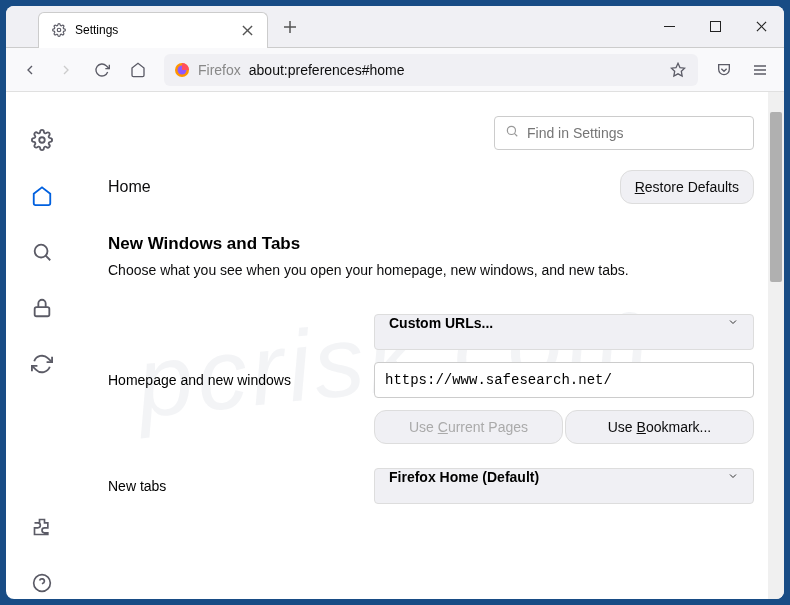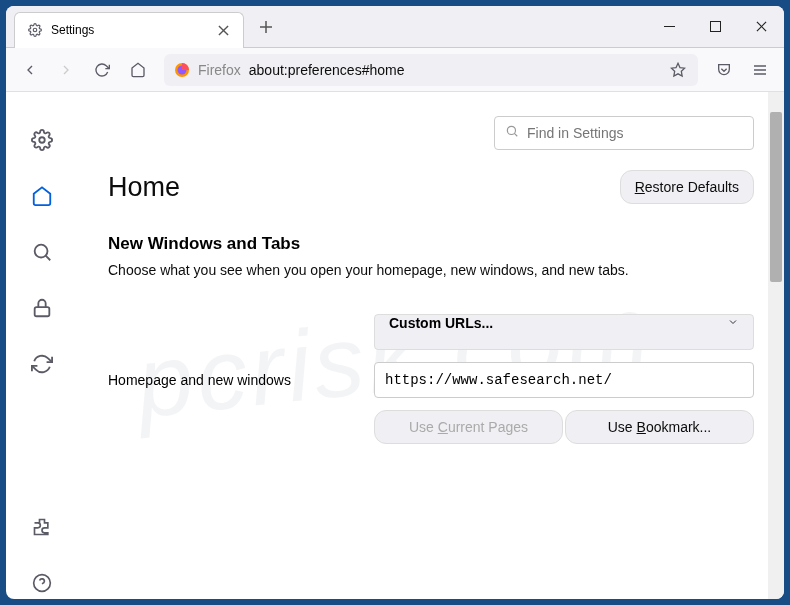--- a/index.html
+++ b/index.html
@@ -1,20 +1,20 @@
 <!DOCTYPE html>
 <html><head>
 <meta charset="utf-8">
 <style>
 * { margin: 0; padding: 0; box-sizing: border-box; font-family: "Segoe UI", Arial, sans-serif; }
 body { width: 790px; height: 605px; background: #184c85; padding: 6px; overflow: hidden; }
 .window { width: 100%; height: 100%; background: #fff; border-radius: 8px; display: flex; flex-direction: column; overflow: hidden; position: relative; }
 
 
-.titlebar { height: 42px; background: #f0f0f4; display: flex; align-items: center; border-bottom: 1px solid #ccc; }
+.titlebar { height: 42px; background: #f0f0f4; display: flex; align-items: center; border-bottom: 1px solid #ccc; padding-left: 24px; }
 .tab { display: flex; align-items: center; gap: 8px; background: #fff; height: 36px; margin-left: 8px; margin-top: 6px; padding: 0 12px; border-radius: 6px 6px 0 0; border: 1px solid #ccc; border-bottom: none; min-width: 230px; }
 .tab .icon { width: 16px; height: 16px; display: flex; align-items: center; justify-content: center; }
 .tab-title { font-size: 12px; flex: 1; }
 .tab-close { width: 16px; height: 16px; display: flex; align-items: center; justify-content: center; color: #555; cursor: pointer; }
 .newtab { width: 28px; height: 28px; margin-left: 8px; display: flex; align-items: center; justify-content: center; color: #555; border-radius: 4px; }
 .wincontrols { margin-left: auto; display: flex; }
 .winbtn { width: 46px; height: 42px; display: flex; align-items: center; justify-content: center; color: #222; }
 
 
 .toolbar { height: 44px; background: #f9f9fb; display: flex; align-items: center; padding: 0 8px; gap: 4px; border-bottom: 1px solid #e0e0e0; }
@@ -33,21 +33,21 @@
 .side-item { width: 32px; height: 32px; display:flex; align-items:center; justify-content:center; color:#5b5b66; border-radius:4px; }
 .side-item.active { color: #0060df; }
 .sidebar .spacer { flex: 1; }
 
 .main { flex: 1; padding: 24px 30px 0 30px; position: relative; overflow: hidden; }
 .searchwrap { display:flex; justify-content:flex-end; margin-bottom: 20px; }
 .searchbox { width: 260px; height: 34px; border: 1px solid #ccc; border-radius: 4px; display:flex; align-items:center; padding: 0 10px; gap: 8px; color:#888; }
 .searchbox input { border:none; outline:none; flex:1; font-size:14px; color:#888; background:transparent; }
 
 .headrow { display:flex; align-items:center; justify-content:space-between; margin-bottom: 30px; }
-h1 { font-size: 27px; font-weight: 400; color:#0c0c0d; }
+h1 { font-size: 16px; font-weight: 400; color:#0c0c0d; }
 .btn { height: 34px; padding: 12px 14px; background:#f0f0f4; border:1px solid #ddd; border-radius:12px; font-size:14px; display:flex; align-items:center; color:#0c0c0d; }
 .btn.disabled { color: #aaa; }
 
 h2 { font-size: 17px; font-weight: 600; margin-bottom: 8px; }
 .desc { font-size: 14px; color:#0c0c0d; margin-bottom: 36px; }
 
 .formrow { display:flex; align-items:center; gap: 16px; margin-bottom: 12px; }
 .label { width: 250px; font-size: 14px; }
 .select { flex: 1; height: 36px; background:#f0f0f4; border:1px solid #ddd; border-radius:4px; display:flex; align-items:flex-start; justify-content:space-between; padding:0 14px; font-size:14px; font-weight:600; }
 .input { flex:1; height:36px; border:1px solid #ccc; border-radius:4px; padding:0 10px; font-size:14px;font-family:Liberation Mono, monospace; }
@@ -250,19 +250,28 @@
 
       <div class="btnrow">
         <div class="btn disabled">
             <span>Use <span class="underline">C</span>urrent Pages</span>
           </div>
         <div class="btn">
             <span>Use <span class="underline">B</span>ookmark...</span>
           </div>
       </div>
 
+      <div class="formrow">
+        <div class="label">New tabs</div>
+        <div class="select">
+          <span>Firefox Home (Default)</span>
+          <span><svg width="12" height="12" viewBox="0 0 24 24" fill="none" stroke="#333" stroke-width="2">
+                <polyline points="6 9 12 15 18 9"></polyline>
+              </svg></span>
+        </div>
+      </div>
     </div>
 
     <div class="scrollbar">
       <div class="thumb" style="top:20px;height:170px"></div>
     </div>
   </div>
 </div>
 
 </body></html>

